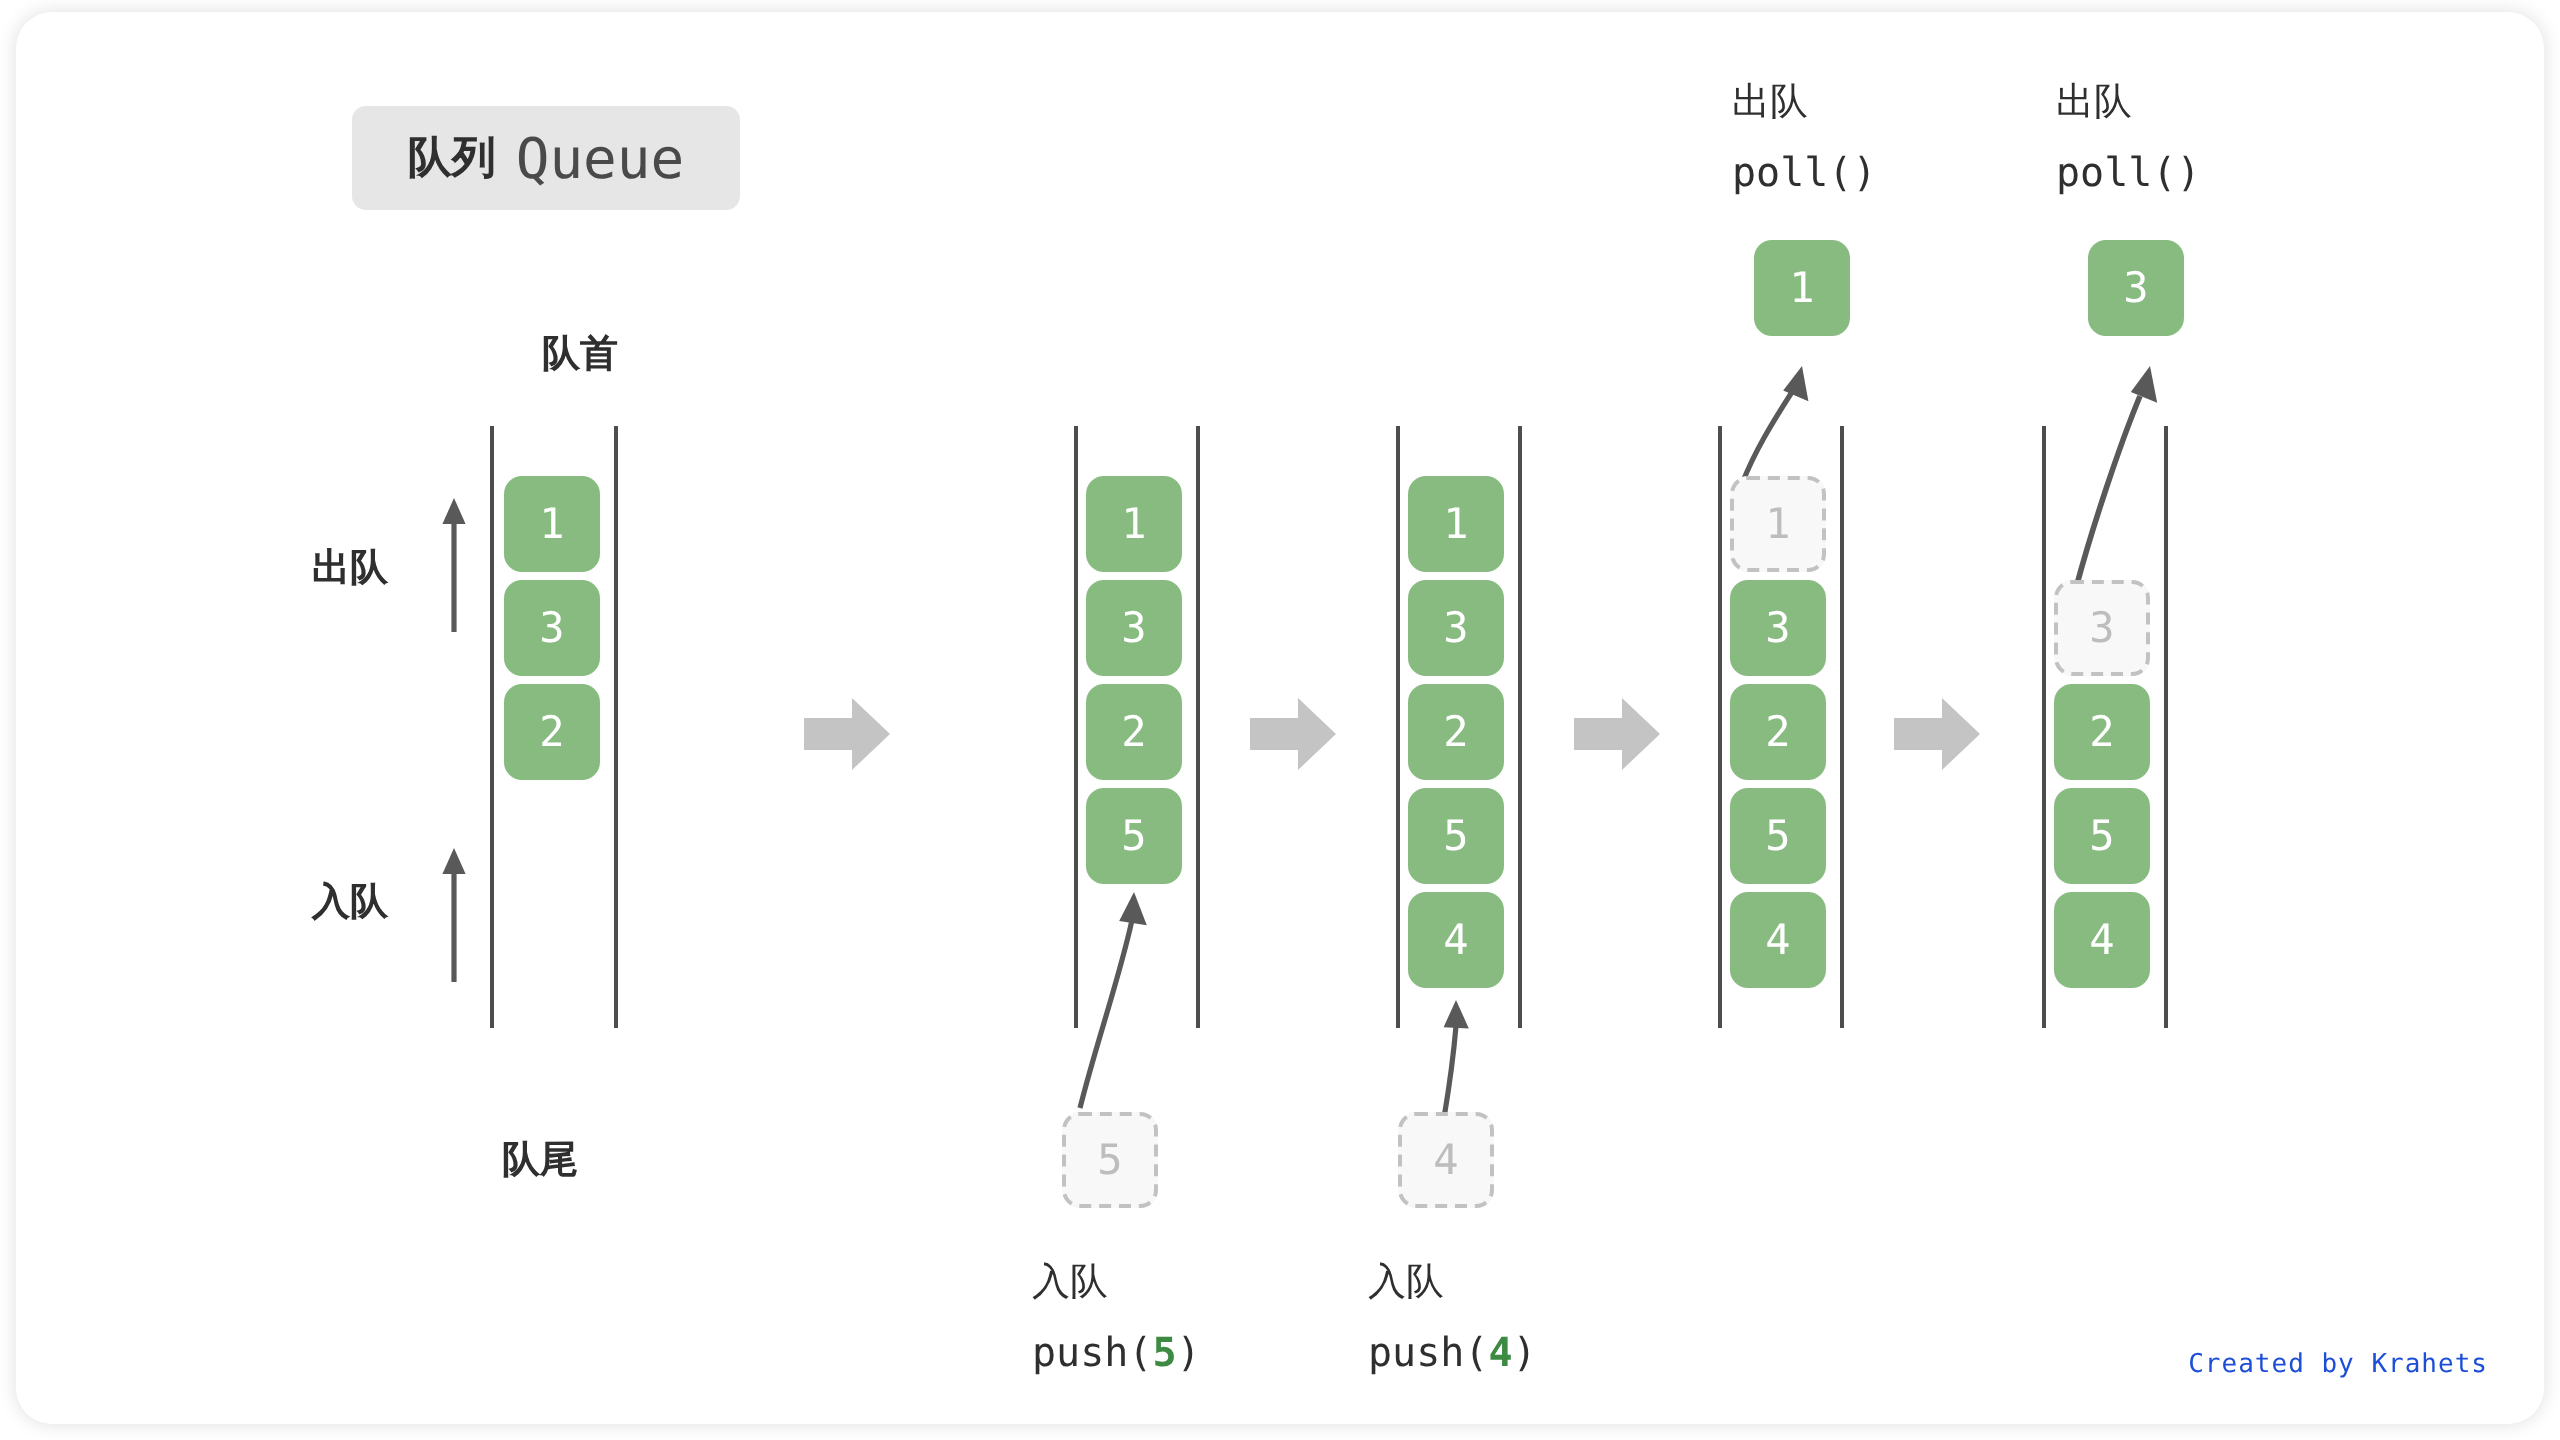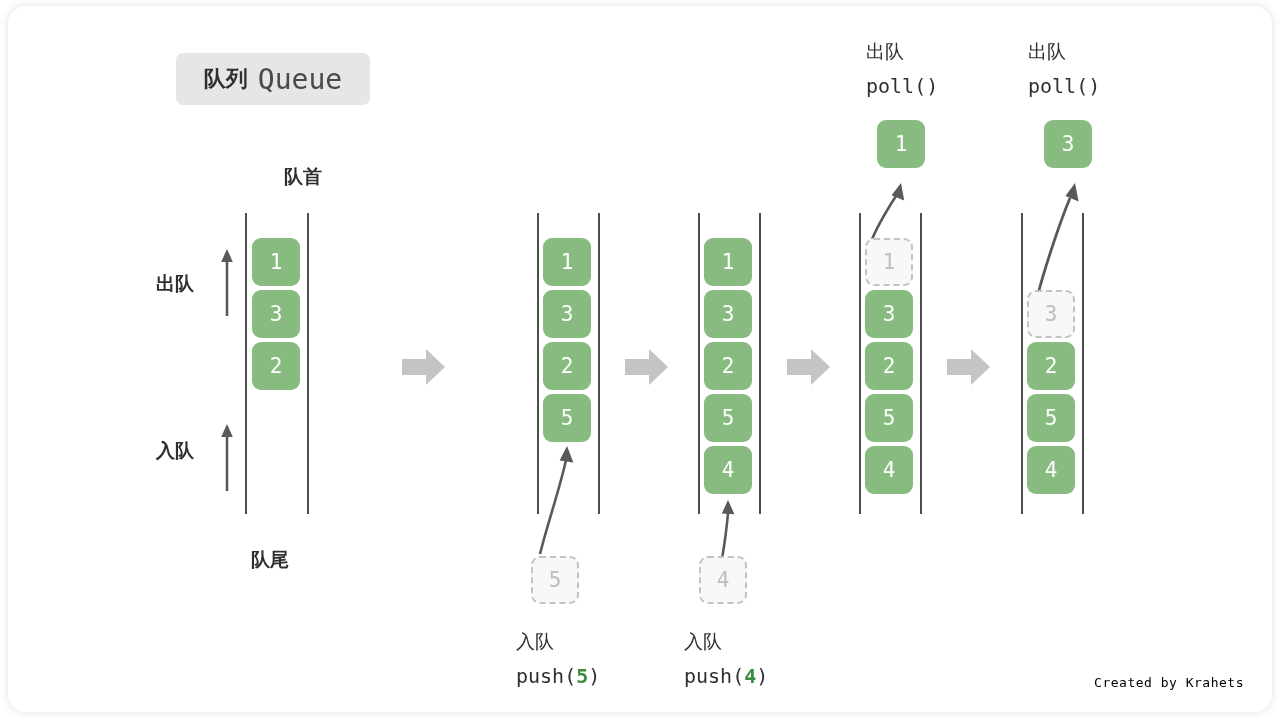--- a/index.html
+++ b/index.html
@@ -64,37 +64,37 @@
     box-sizing:border-box;
   }
   .cell.ghost{
     background:#f8f8f8;color:#bdbdbd;
     border:2px dashed #c2c2c2;
   }
 
   
   #credit{
     right:28px;bottom:22px;
-    font-size:13px;color:#000000;letter-spacing:.5px;
+    font-size:13px;color:#1d4ed8;letter-spacing:.5px;
     font-family:"DejaVu Sans Mono","Liberation Mono",monospace;
   }
   svg{overflow:visible;}
 </style>
 </head>
 <body>
 
 <div id="card">
 
   <div class="abs" id="title-badge">
     <span class="cn">队列</span>
     <span class="en">Queue</span>
   </div>
 
-  <div class="abs cn-bold" style="left:256px;top:158px;padding-left:20px;">队首</div>
-  <div class="abs cn-bold" style="left:243px;top:541px;">队尾</div>
+  <div class="abs cn-bold" style="left:243px;top:158px;padding-left:20px;">队首</div>
+  <div class="abs cn-bold" style="left:243px;top:561px;">队尾</div>
 
   <div class="abs cn-bold" style="left:148px;top:265px;">出队</div>
   <div class="abs cn-bold" style="left:148px;top:432px;">入队</div>
 
   <svg class="abs" style="left:206px;top:240px;" width="26" height="72">
     <line x1="13" y1="70" x2="13" y2="14" stroke="#595959" stroke-width="2.6"></line>
     <polygon points="13,3 7.2,16 18.8,16" fill="#595959"></polygon>
   </svg>
   <svg class="abs" style="left:206px;top:415px;" width="26" height="72">
     <line x1="13" y1="70" x2="13" y2="14" stroke="#595959" stroke-width="2.6"></line>

